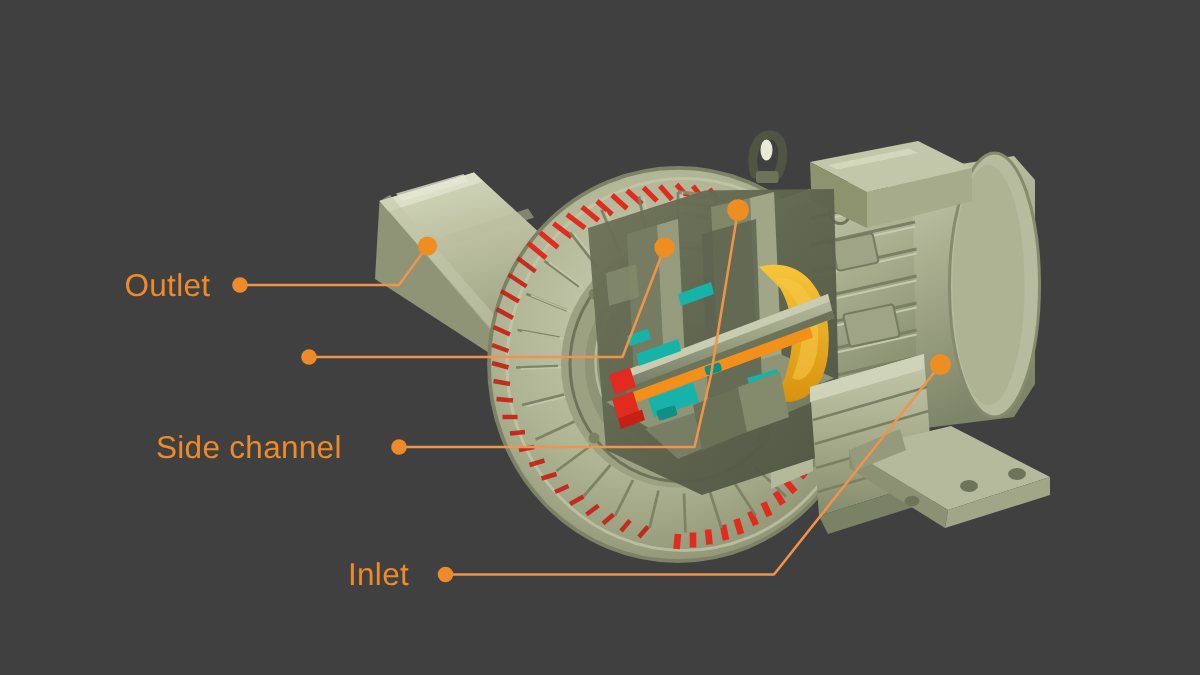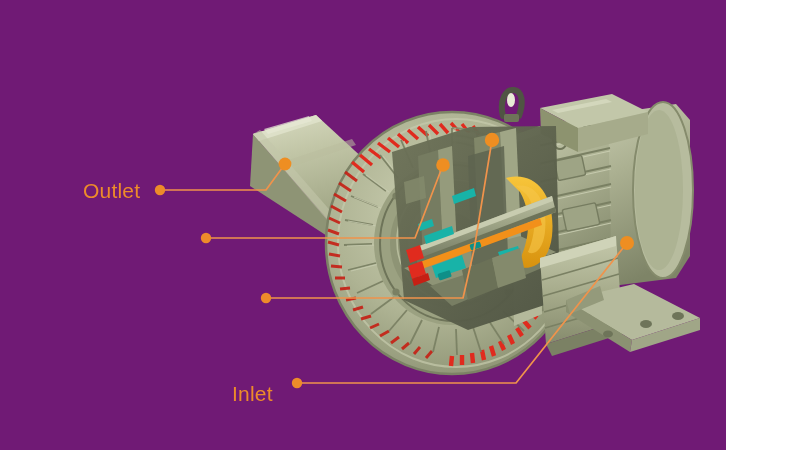--- a/index.html
+++ b/index.html
@@ -3,23 +3,23 @@
 <meta charset="utf-8">
 <title>Side Channel Blower Cutaway Diagram</title>
 <style>
   html, body {
     margin: 0;
     padding: 0;
     background: #ffffff;
   }
   #stage {
     position: relative;
-    width: 726px;
+    width: 800px;
     height: 450px;
-    background: #701a75;
+    background: #404040;
     overflow: hidden;
     font-family: "Liberation Sans", sans-serif;
   }
   #artboard {
     position: absolute;
     inset: 0;
     width: 800px;
     height: 450px;
   }
   .callout-label {
@@ -29,21 +29,21 @@
     font-size: 21px;
     font-weight: 400;
     letter-spacing: 0.2px;
     white-space: nowrap;
     line-height: 1;
     -webkit-font-smoothing: antialiased;
   }
   #lbl-outlet       { left: 83px;  top: 180px; }
   #lbl-impeller     { left: 101px; top: 228px; }
   #lbl-side-channel { left: 104px; top: 288px; }
-  #lbl-inlet        { left: 232px; top: 383px; }
+  #lbl-inlet        { left: 232px; top: 373px; }
 </style>
 </head>
 <body>
 
 <div id="stage">
 
   <svg id="artboard" viewBox="0 0 800 450" xmlns="http://www.w3.org/2000/svg">
     <defs>
       <linearGradient id="gBody" x1="0" y1="0" x2="1" y2="1">
         <stop offset="0" stop-color="#CFD3B6"></stop>
@@ -376,16 +376,17 @@
       <circle cx="285" cy="164" r="6.4"></circle>
       <circle cx="443" cy="165" r="6.8"></circle>
       <circle cx="492" cy="140" r="7.2"></circle>
       <circle cx="627" cy="243" r="7.0"></circle>
     </g>
   </svg>
 
   <div class="callout-label" id="lbl-outlet">Outlet</div>
 
 
+  <div class="callout-label" id="lbl-side-channel">Side channel</div>
 
   <div class="callout-label" id="lbl-inlet">Inlet</div>
 
 </div>
 
 </body></html>

